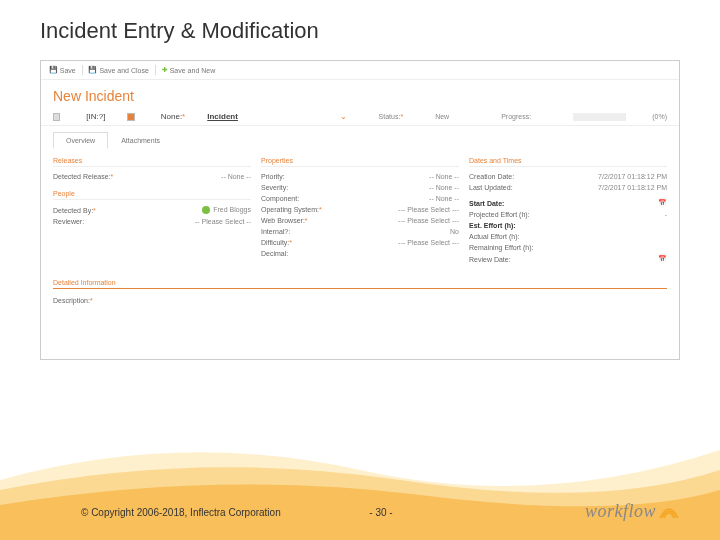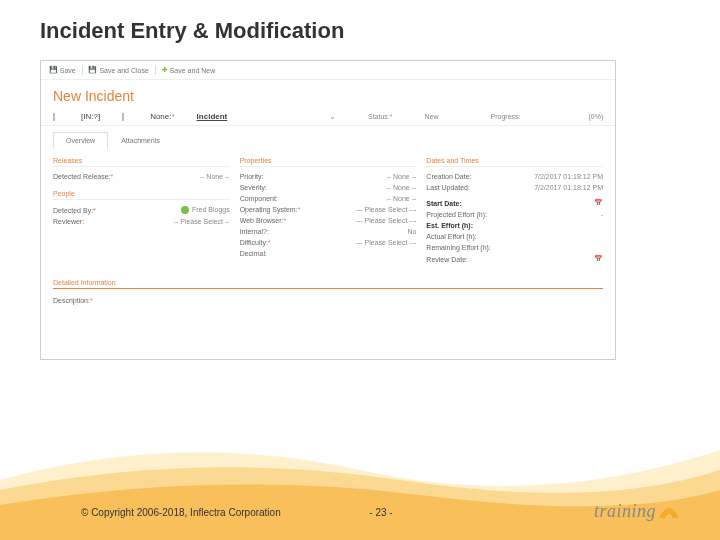--- a/index.html
+++ b/index.html
@@ -1,19 +1,19 @@
 <!DOCTYPE html>
 <html><head>
 <meta charset="utf-8">
 <style>
   * { box-sizing: border-box; margin: 0; padding: 0; }
   body { width: 720px; height: 540px; font-family: Arial, sans-serif; position: relative; background: #fff; overflow: hidden; }
   .slide { width: 720px; height: 540px; position: relative; }
-  .title { position: absolute; top: 18px; left: 40px; font-size: 22px; font-weight: bold; color: #333; }
-  .screenshot { position: absolute; top: 60px; left: 40px; width: 576px; height: 300px; border: 1px solid #ccc; background: #fff; font-size: 7px; color: #888; overflow: hidden; }
+  .title { position: absolute; top: 18px; left: 40px; font-size: 22px; font-weight: normal; color: #333; }
+  .screenshot { position: absolute; top: 60px; left: 40px; width: 640px; height: 300px; border: 1px solid #ccc; background: #fff; font-size: 7px; color: #888; overflow: hidden; }
   .toolbar { display: flex; gap: 6px; padding: 4px 8px; border-bottom: 1px solid #eee; align-items: center; }
   .tb-btn { display: flex; align-items: center; gap: 2px; color: #777; }
   .divider { width:1px; height:10px; background:#ddd; }
   .new-incident { padding: 8px 12px 4px; color: #e8833a; font-size: 14px; font-weight: 300; }
   .type-row { display: flex; align-items: center; padding: 4px 12px; gap: 22px; border-bottom: 1px solid #eee; }
   .type-row .lbl { color: #444; font-size: 8px; }
   .asterisk { color: #e8833a; }
   .type-val { color: #444; font-size: 8px; font-weight: bold; text-decoration: underline; }
   .chev { color: #e8833a; font-size: 8px; margin-left: 80px;}
   .status-lbl { color: #888; font-size: 7px; margin-left: 10px;}
@@ -187,25 +187,25 @@
     <div class="row">
           <span class="k"><span>Description:</span><span class="asterisk">*</span></span>
         </div>
     <div class="desc-box"></div>
   </div>
 </div>
 
 
 <div class="footer">
   <span>© Copyright 2006-2018, Inflectra Corporation</span>
-  <span style="position:absolute; left:50%; transform:translateX(-50%)">- 23 -</span>
+  <span style="position:absolute; left:50%; transform:translateX(-50%)">- 30 -</span>
 </div>
 
 <div class="logo">
-  <span class="logo-text">training</span>
+  <span class="logo-text">workflow</span>
   <svg class="logo-sun" width="22" height="22" viewBox="0 0 22 22">
     <g stroke="#f5a623" stroke-width="1.5" fill="none">
       <path d="M4 18 Q11 4 18 18"></path>
       <path d="M2 18 Q11 0 20 18"></path>
       <path d="M6 18 Q11 8 16 18"></path>
     </g>
   </svg>
 </div>
 
 </div>

